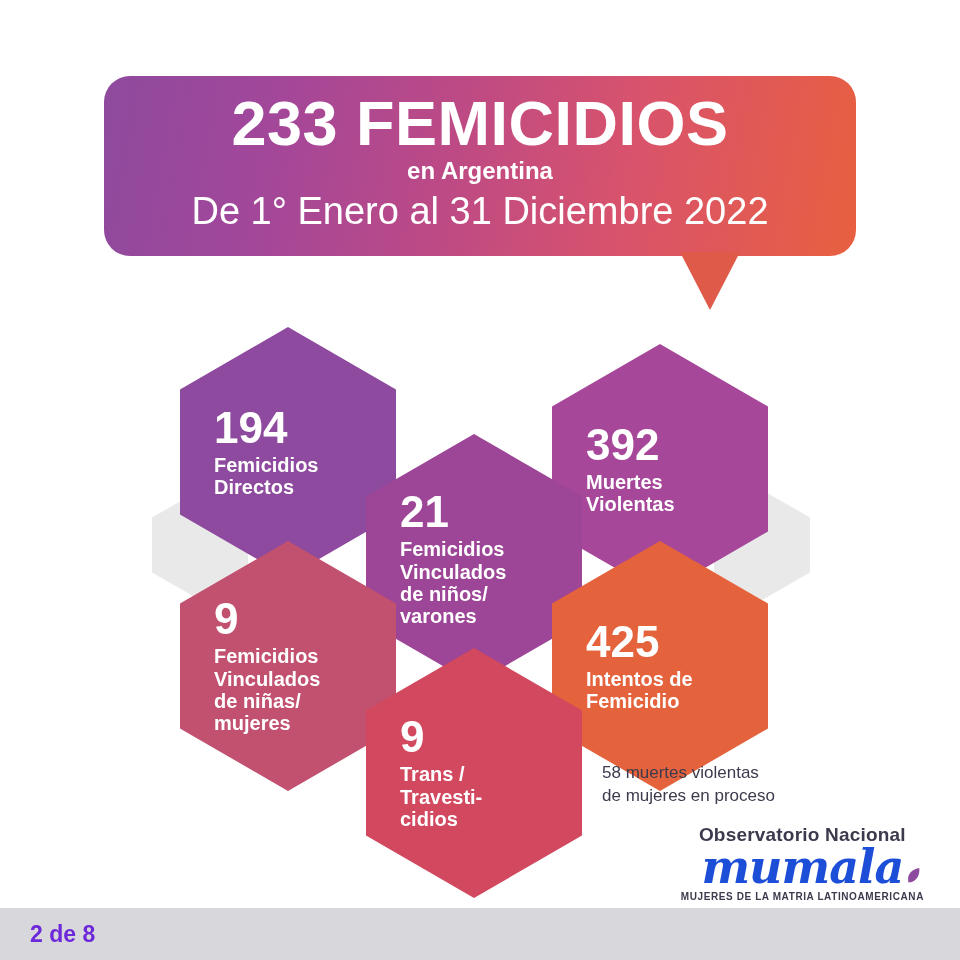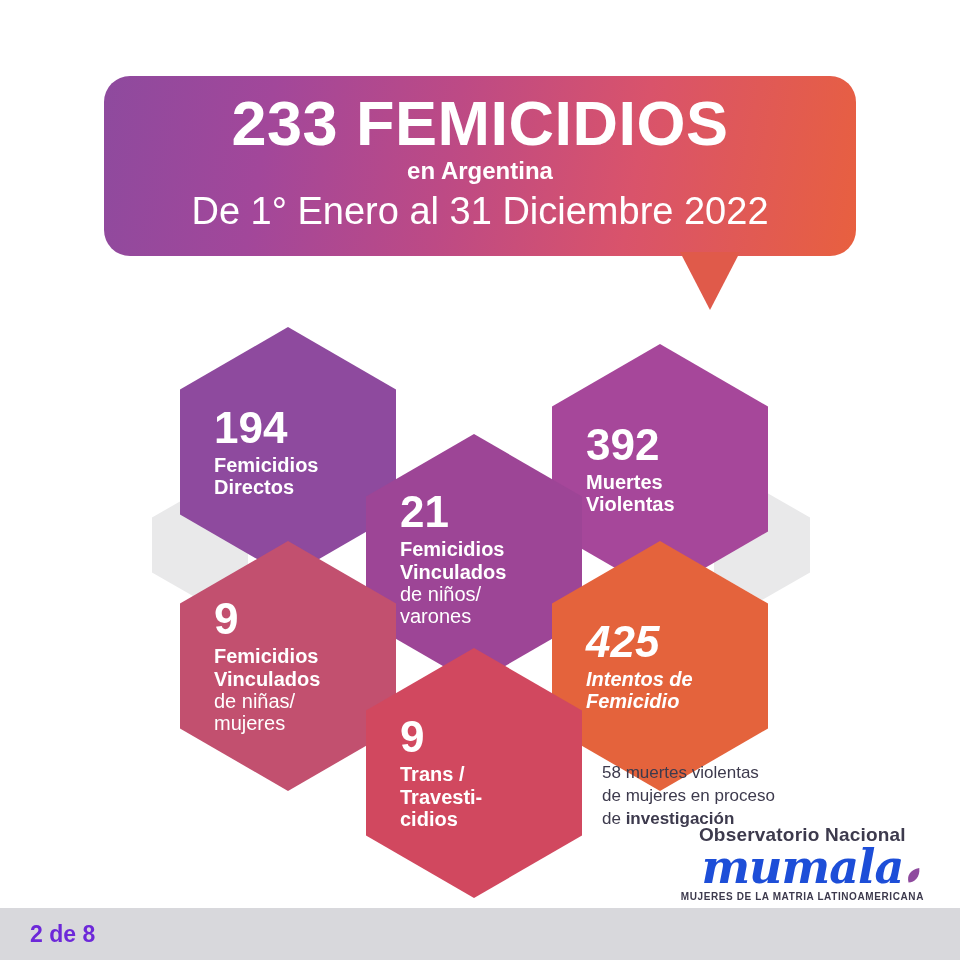--- a/index.html
+++ b/index.html
@@ -70,21 +70,21 @@
     line-height:1;
     margin-bottom:4px;
   }
   .hex .lbl{
     font-size:20px;
     font-weight:bold;
     line-height:1.12;
   }
   .hex .lbl2{
     font-size:20px;
-    font-weight:normal;
+    font-weight:bold;
     line-height:1.12;
   }
   .hex.ghost{
     width:96px;height:110px;
     background:#e9e9ea;
   }
 
   
   .footnote{
     position:absolute;
@@ -181,40 +181,37 @@
   </div>
 
   <div class="hex" style="left:180px;top:541px;background:#c2506f;">
     <div class="num">9</div>
     <div class="lbl" style="white-space:pre-line;">Femicidios
 Vinculados</div>
     <div class="lbl2" style="white-space:pre-line;">de niñas/
 mujeres</div>
   </div>
 
-  <div class="hex" style="left:552px;top:541px;background:#e4633c;font-style:italic;">
+  <div class="hex" style="left:552px;top:541px;background:#e4633c;">
     <div class="num">425</div>
     <div class="lbl" style="white-space:pre-line;">Intentos de
 Femicidio</div>
   </div>
 
   <div class="hex" style="left:366px;top:648px;background:#d1485f;">
     <div class="num">9</div>
     <div class="lbl" style="white-space:pre-line;">Trans /
 Travesti-
 cidios</div>
   </div>
 </div>
 
 <div class="footnote">
   <div>58 muertes violentas</div>
   <div>de mujeres en proceso</div>
-  <div>
-    <span>de </span><b>investigación</b>
-  </div>
 </div>
 
 <div class="logo">
   <div class="top">Observatorio Nacional</div>
   <div style="position:relative;">
     <div class="brand">mumala</div>
     <svg class="leaf" viewBox="0 0 20 24">
       <path d="M17 2 C7 4 3 10 5 18 C12 18 18 12 17 2 Z" fill="#8e4a9e"></path>
     </svg>
   </div>

